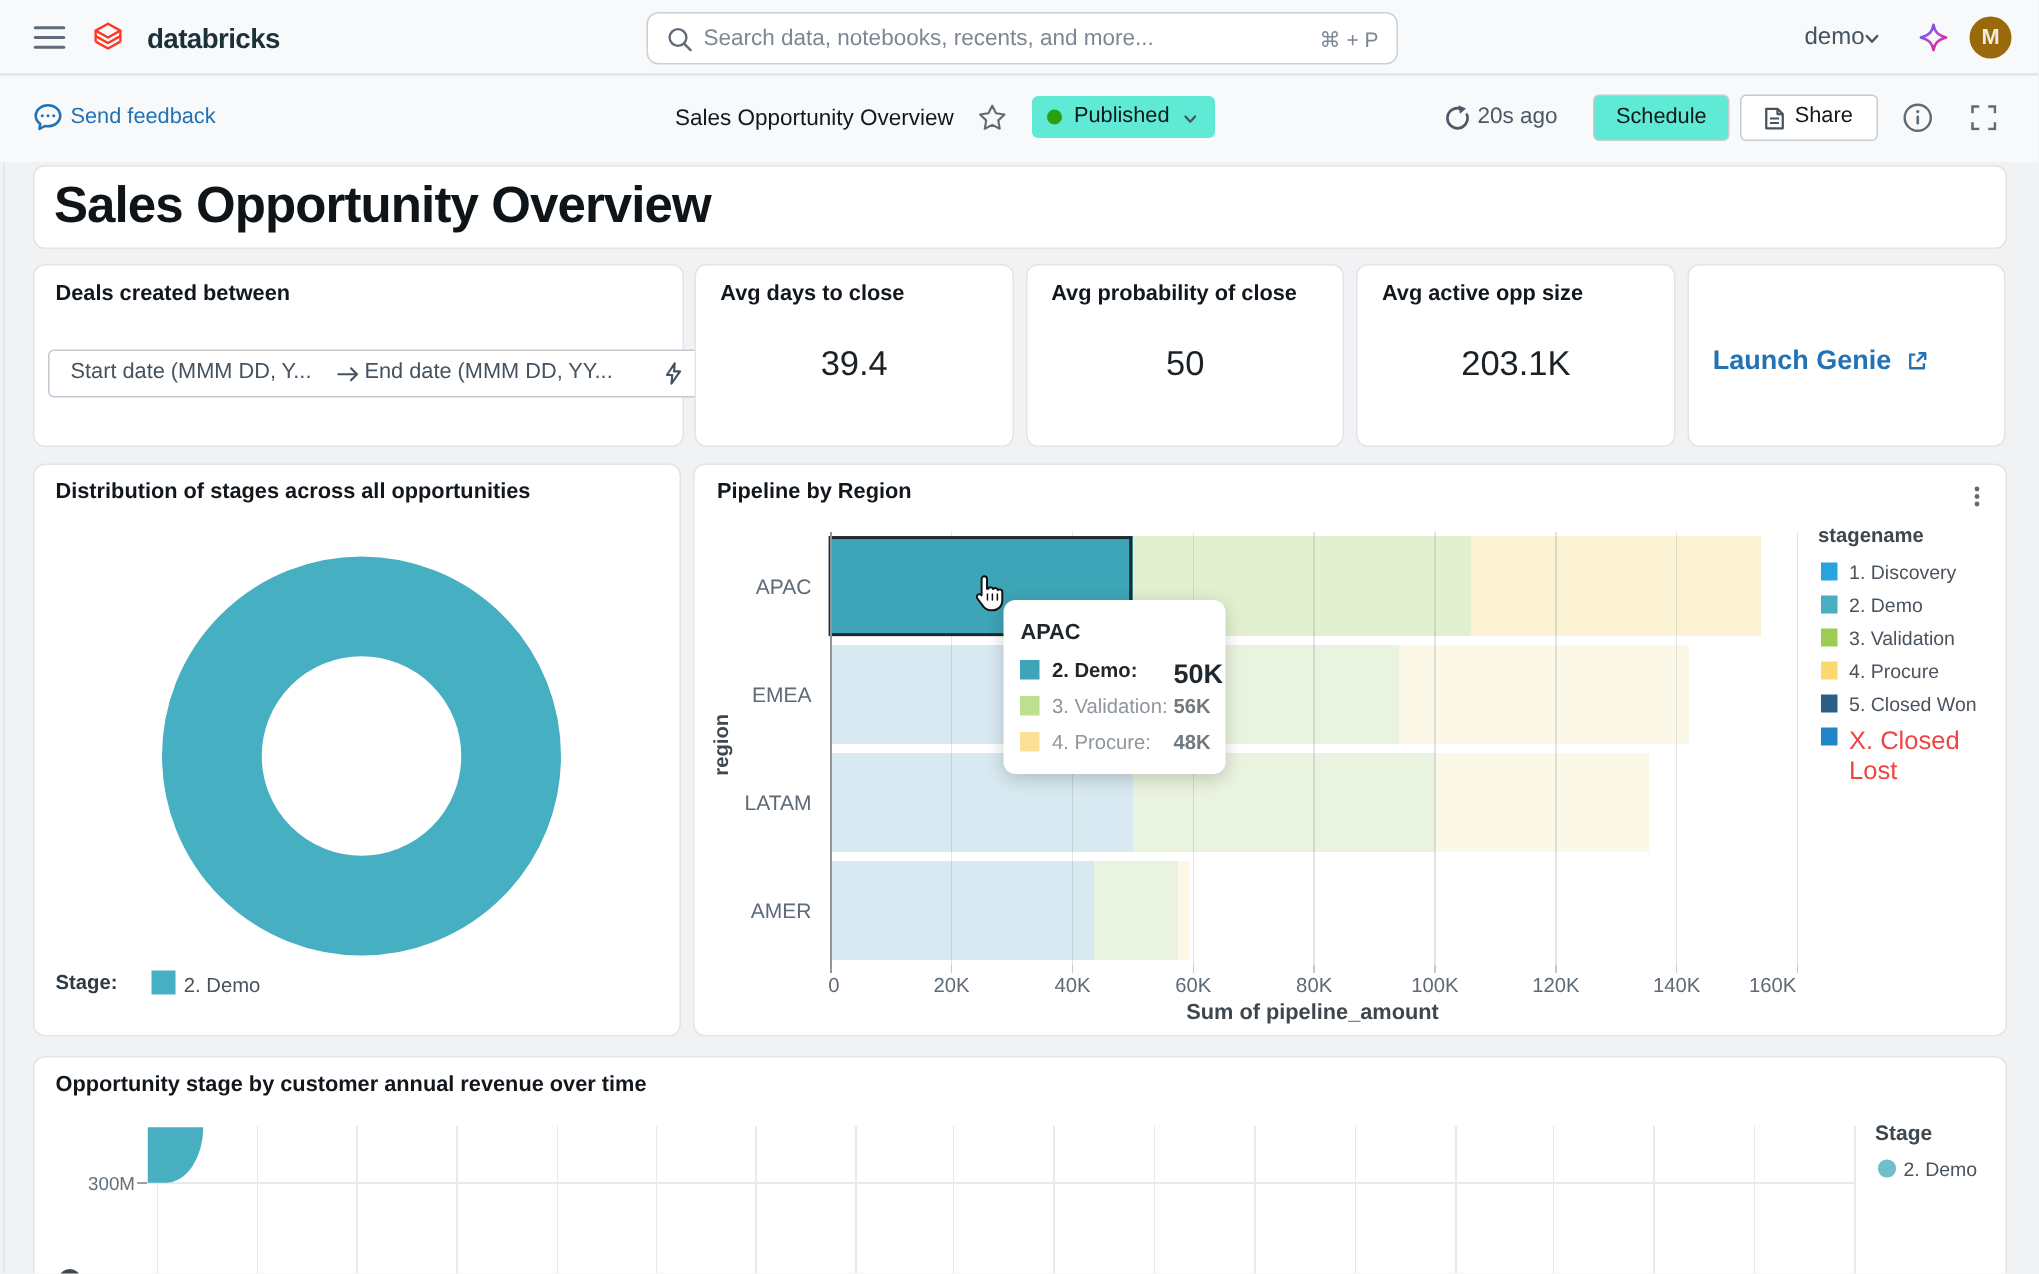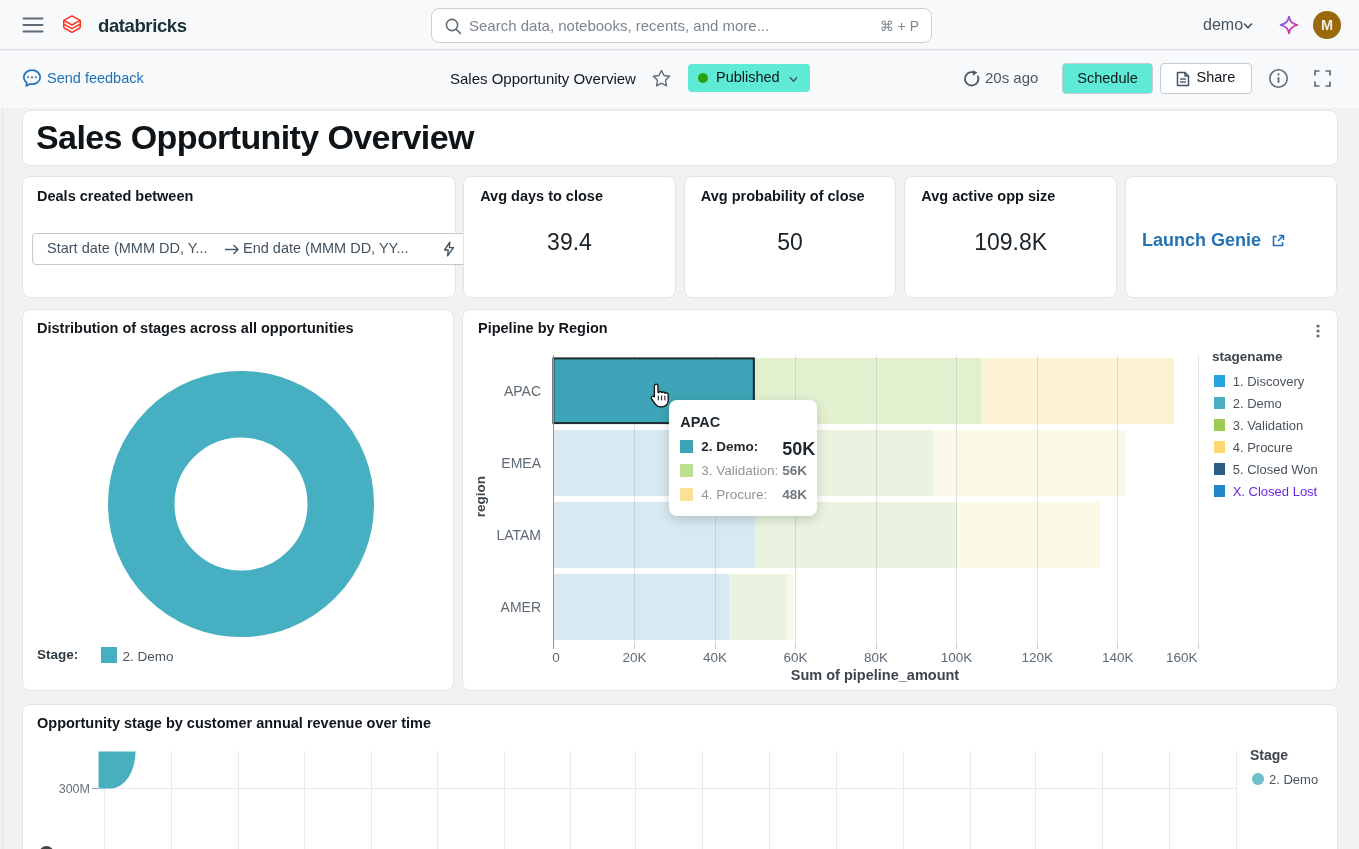--- a/index.html
+++ b/index.html
@@ -146,21 +146,21 @@
     <div class="card" style="left:463.2px; top:67.5px; width:212.6px; height:122.5px;">
       <div class="ctitle" style="left:16px; top:11.5px;">Avg days to close</div>
       <div class="abs" style="left:0; top:52px; width:100%; text-align:center; font-size:23px; color:#1A2228;">39.4</div>
     </div>
     <div class="card" style="left:683.8px; top:67.5px; width:212.6px; height:122.5px;">
       <div class="ctitle" style="left:16px; top:11.5px;">Avg probability of close</div>
       <div class="abs" style="left:0; top:52px; width:100%; text-align:center; font-size:23px; color:#1A2228;">50</div>
     </div>
     <div class="card" style="left:904.3px; top:67.5px; width:212.6px; height:122.5px;">
       <div class="ctitle" style="left:16px; top:11.5px;">Avg active opp size</div>
-      <div class="abs" style="left:0; top:52px; width:100%; text-align:center; font-size:23px; color:#1A2228;">109.8K</div>
+      <div class="abs" style="left:0; top:52px; width:100%; text-align:center; font-size:23px; color:#1A2228;">203.1K</div>
     </div>
     <div class="card" style="left:1124.9px; top:67.5px; width:212.6px; height:122.5px;" id="card-genie">
       <div class="abs" style="left:16px; top:53.5px; font-size:18px; font-weight:bold; color:#2272B4;">Launch Genie</div>
       <svg class="abs" style="left:146.5px; top:57px;" width="13" height="13" viewBox="0 0 14 14">
         <path d="M5.2 2.6 L1.6 2.6 L1.6 12.4 L11.4 12.4 L11.4 8.8" fill="none" stroke="#2272B4" stroke-width="1.7" stroke-linejoin="round"></path>
         <path d="M7.6 1.6 L12.4 1.6 L12.4 6.4" fill="none" stroke="#2272B4" stroke-width="1.7" stroke-linejoin="round"></path>
         <line x1="6.4" y1="7.6" x2="12" y2="2" stroke="#2272B4" stroke-width="1.7"></line>
       </svg>
     </div>
 
@@ -251,21 +251,21 @@
       <div class="abs" style="left:769.7px; top:64px; font-size:13px; color:#4A545E;">1. Discovery</div>
       <div class="abs" style="left:750.8px; top:87.2px; width:11.5px; height:11.5px; background:#49AFC0;"></div>
       <div class="abs" style="left:769.7px; top:86px; font-size:13px; color:#4A545E;">2. Demo</div>
       <div class="abs" style="left:750.8px; top:109.2px; width:11.5px; height:11.5px; background:#9BCD52;"></div>
       <div class="abs" style="left:769.7px; top:108px; font-size:13px; color:#4A545E;">3. Validation</div>
       <div class="abs" style="left:750.8px; top:131.2px; width:11.5px; height:11.5px; background:#FBD96E;"></div>
       <div class="abs" style="left:769.7px; top:130px; font-size:13px; color:#4A545E;">4. Procure</div>
       <div class="abs" style="left:750.8px; top:153.2px; width:11.5px; height:11.5px; background:#2C5E84;"></div>
       <div class="abs" style="left:769.7px; top:152px; font-size:13px; color:#4A545E;">5. Closed Won</div>
       <div class="abs" style="left:750.8px; top:175.2px; width:11.5px; height:11.5px; background:#2186C8;"></div>
-      <div class="abs" style="left:769.7px; top:174px; font-size:13px; color:#6d28d9;">X. Closed Lost</div>
+      <div class="abs" style="left:769.7px; top:174px; font-size:17px; color:#ef4444;">X. Closed Lost</div>
 
       <div class="abs" style="left:206.3px; top:90.1px; width:147.5px; height:116px; background:#FFFFFF; border-radius:8px; box-shadow:0 3px 12px rgba(0,0,0,0.18); z-index:5;">
         <div class="abs" style="left:11px; top:14px; font-size:14.5px; font-weight:bold; color:#1F272D;">APAC</div>
         <div class="abs" style="left:11px; top:39.5px; width:13px; height:13px; background:#3DA5B7;"></div>
         <div class="abs" style="left:32px; top:38.5px; font-size:13.5px; font-weight:bold; color:#1F272D;">2. Demo:</div>
         <div class="abs" style="left:113px; top:38.5px; font-size:18px; font-weight:bold; color:#1F272D;">50K</div>
         <div class="abs" style="left:11px; top:63.5px; width:13px; height:13px; background:#BCDF90;"></div>
         <div class="abs" style="left:32px; top:62.5px; font-size:13.5px; color:#8F969C;">3. Validation:</div>
         <div class="abs" style="left:113px; top:62.5px; font-size:13.5px; font-weight:bold; color:#71787E;">56K</div>
         <div class="abs" style="left:11px; top:87.5px; width:13px; height:13px; background:#FBE195;"></div>

